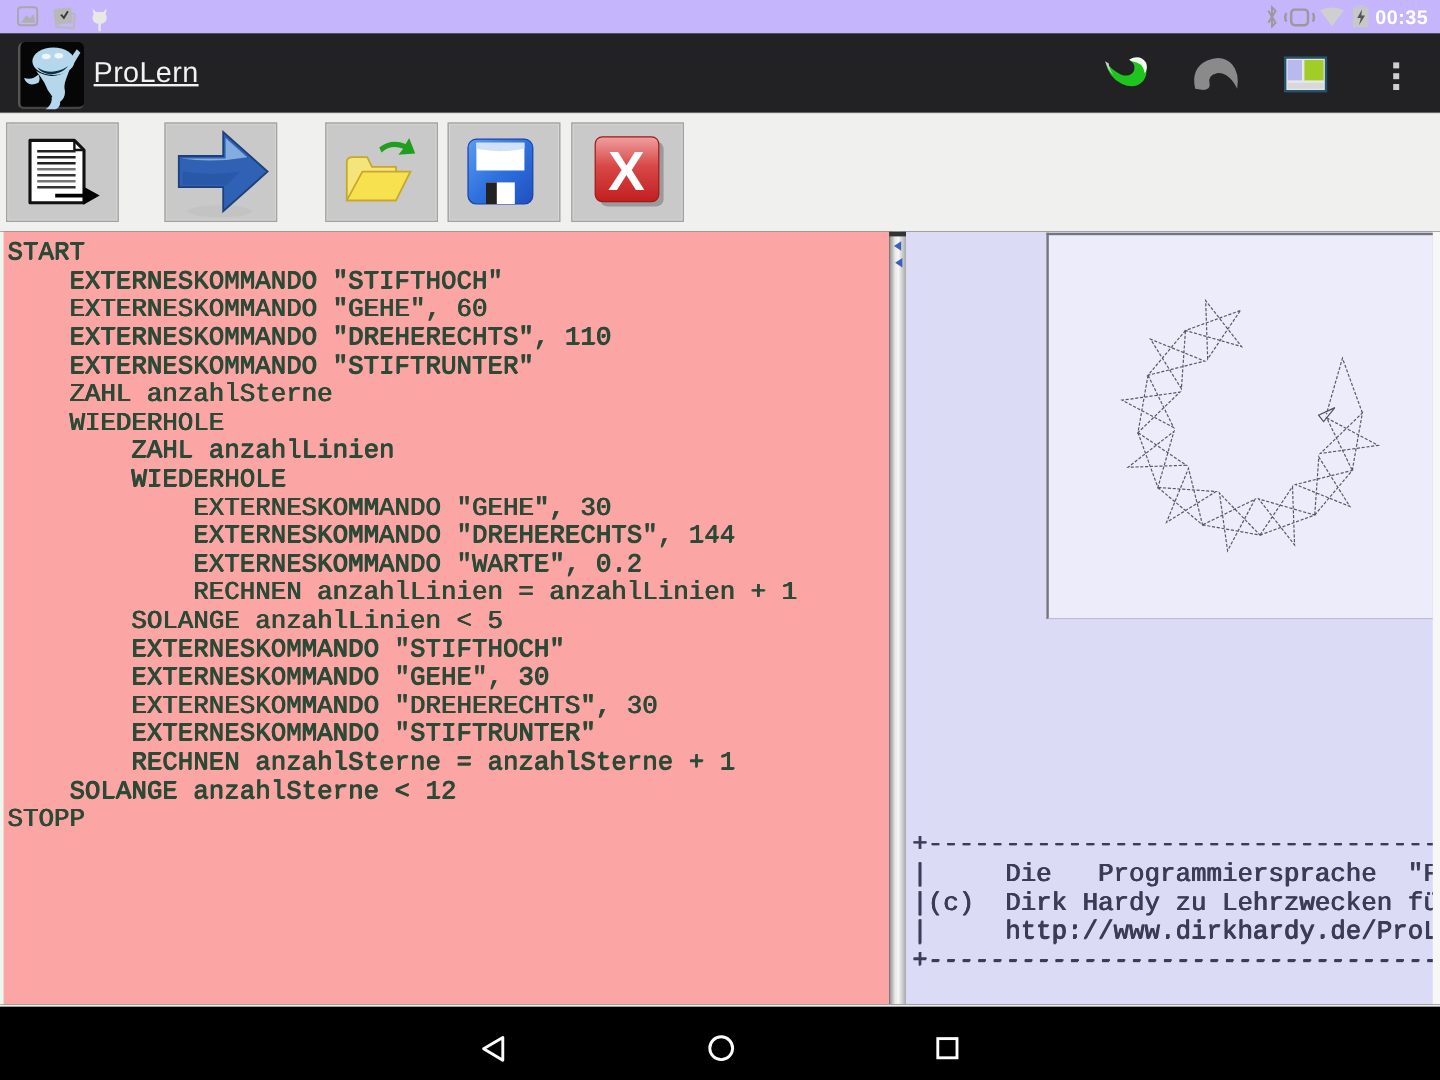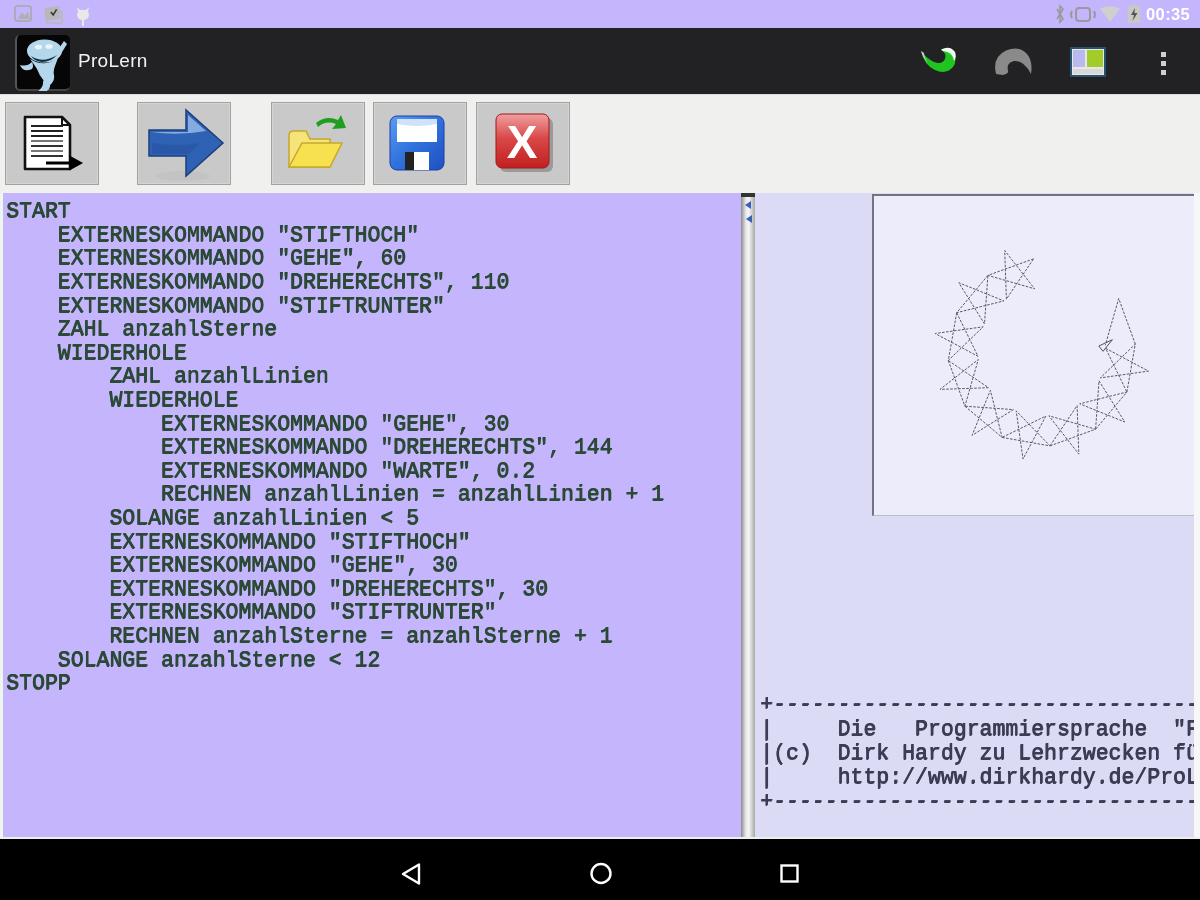--- a/index.html
+++ b/index.html
@@ -1,25 +1,25 @@
 <!DOCTYPE html>
 <html><head>
 <meta charset="utf-8">
 <style>
 * { margin:0; padding:0; box-sizing:border-box; }
 html,body { width:1200px; height:900px; overflow:hidden; background:#000; }
 body { font-family:"Liberation Sans", sans-serif; position:relative; }
 #status { position:absolute; left:0; top:0; width:1200px; height:28px; background:#c4b5fd; }
 #appbar { position:absolute; left:0; top:28px; width:1200px; height:66px; background:#222224; }
-#appbar .title { position:absolute; left:78px; top:0; height:66px; line-height:66px; color:#f2f2f2; font-size:19px; letter-spacing:0.3px; }
+#appbar .title { position:absolute; left:78px; top:0; height:66px; line-height:66px; color:#f2f2f2; font-size:24px; letter-spacing:0.3px;text-decoration:underline; }
 #appicon { position:absolute; left:15px; top:7px; width:55px; height:56px; background:#060606; border-radius:5px; border-left:2px solid #555; border-bottom:2px solid #444;}
 #toolbar { position:absolute; left:0; top:94px; width:1200px; height:99px; background:#f0f0ee; border-top:1px solid #dededc; }
 .tbtn { position:absolute; top:7px; width:94px; height:83px; background:#c9c9c9; border:1px solid #a2a2a2; box-shadow:inset 0 0 0 1px #d4d4d4; }
 #content { position:absolute; left:0; top:193px; width:1200px; height:643.5px; overflow:hidden; }
-#green { position:absolute; left:0; top:0; width:741px; height:643.5px; background:#c4b5fd; border-left:3px solid #eef7ee; }
+#green { position:absolute; left:0; top:0; width:741px; height:643.5px; background:#fca5a5; border-left:3px solid #eef7ee; }
 #green pre { font-family:"Liberation Mono", monospace; font-size:21.5px; line-height:23.6px; color:#2b4a36; position:absolute; left:3px; top:7.3px; white-space:pre; text-shadow:0.7px 0 0 #2b4a36, 0 0.5px 0 #2b4a36; }
 #vscroll { position:absolute; left:741px; top:0; width:14px; height:643.5px; background:linear-gradient(90deg,#8a8a8a 0%, #e8e8e8 35%, #f6f6f6 55%, #a8a8a8 100%); }
 #vscroll .cap { position:absolute; left:0; top:0; width:14px; height:4px; background:#333; }
 #purple { position:absolute; left:755px; top:0; width:445px; height:643.5px; background:#dcdbf5; overflow:hidden; }
 #canvas { position:absolute; left:117px; top:1px; width:323px; height:322px; background:#edecfa; border-left:2px solid #74747e; border-top:2px solid #74747e; border-right:1px solid #bcbcd0; border-bottom:1px solid #bcbcd0; }
 #banner { position:absolute; left:5px; top:499.3px; font-family:"Liberation Mono", monospace; font-size:21.5px; line-height:24.3px; color:#3c3c55; white-space:pre; text-shadow:0.7px 0 0 #3c3c55, 0 0.5px 0 #3c3c55; }
 #rstrip { position:absolute; left:439px; top:0; width:6px; height:643.5px; background:#f7f7f7; }
 #sep { position:absolute; left:0; top:836.5px; width:1200px; height:2px; background:#edefed; }
 #nav { position:absolute; left:0; top:838.5px; width:1200px; height:61.5px; background:#000; }
 </style>

